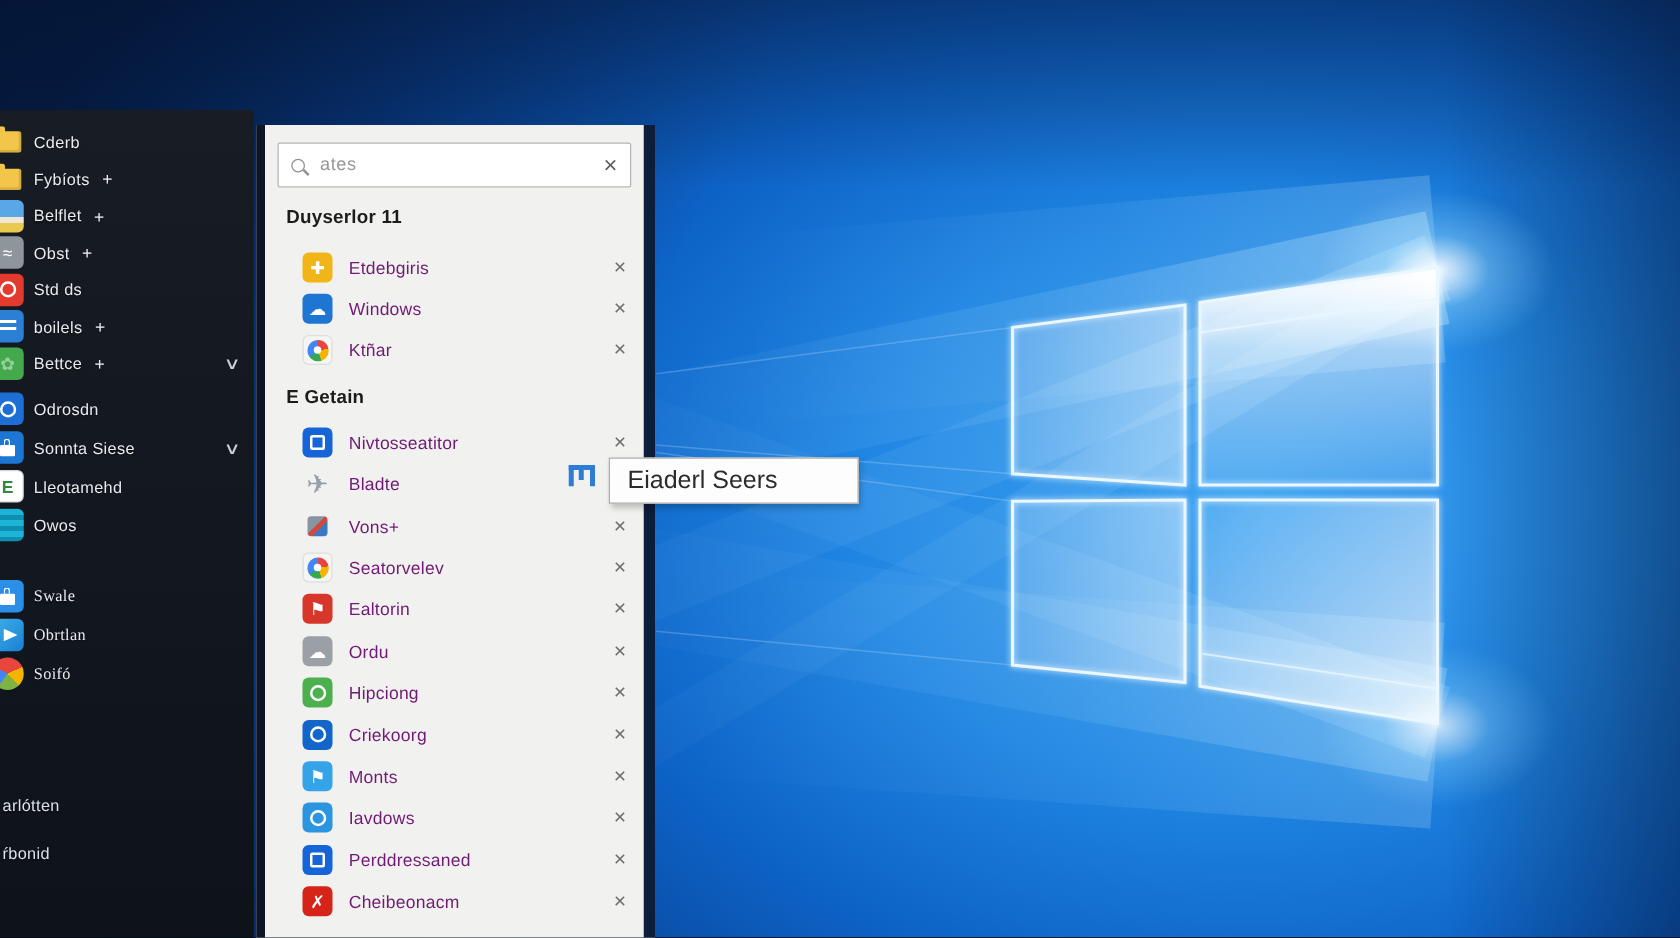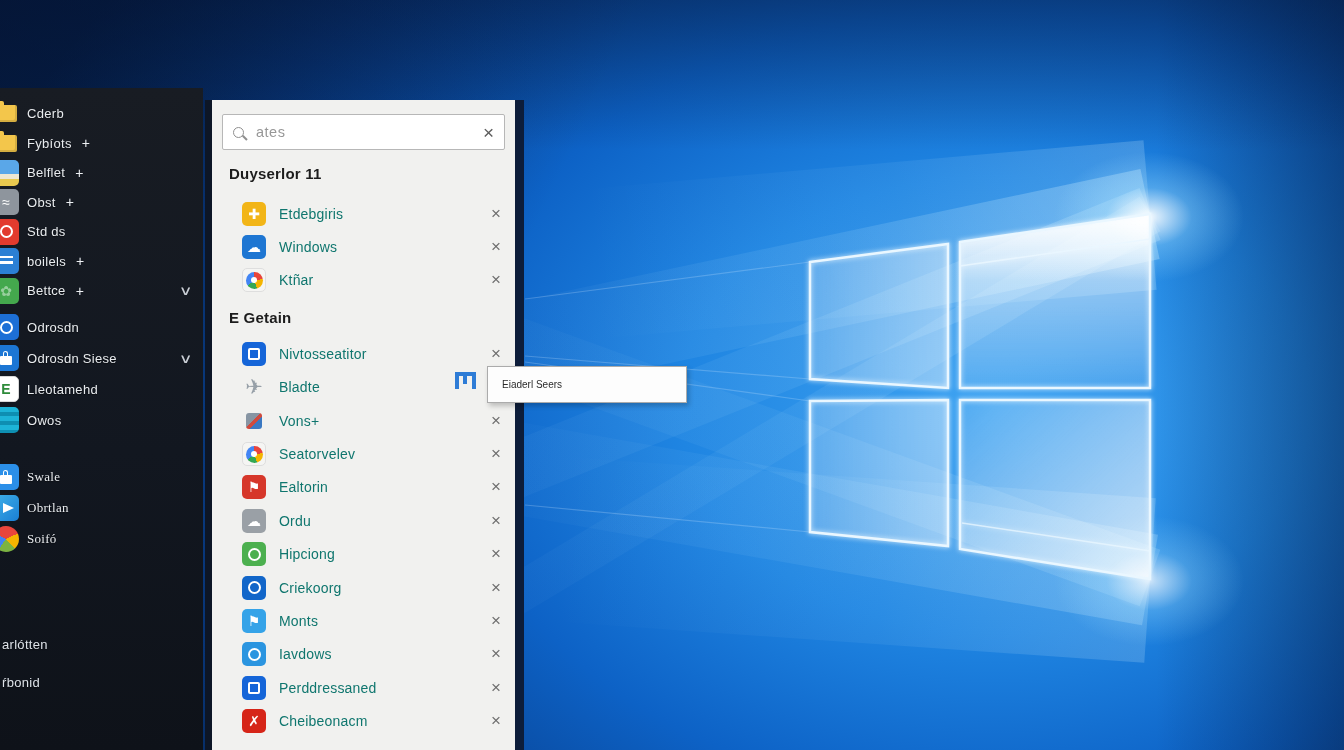--- a/index.html
+++ b/index.html
@@ -87,35 +87,35 @@
   .mag::after{content:"";position:absolute;width:6px;height:1.6px;background:#8f8f8f;
        transform:rotate(45deg);right:-5px;bottom:-2px;}
   .search-input{flex:1;border:none;outline:none;background:transparent;margin-left:10px;
        font-family:"Liberation Sans",sans-serif;font-size:14.5px;color:#979797;letter-spacing:.5px;}
   .search-clear{flex:0 0 auto;font-size:19px;color:#5d5d5d;cursor:default;line-height:1;}
   .sec-header{display:flex;align-items:center;padding-left:17px;font-size:15px;font-weight:bold;
        color:#1c1c1c;letter-spacing:.2px;}
   .h1{height:47px;} .h2{height:40px;}
   .app-row{display:flex;align-items:center;height:33.4px;padding:0 9px 0 30px;box-sizing:border-box;}
   .app-row .ic{width:24px;height:24px;}
-  .app-label{margin-left:13px;font-size:14px;color:#0f766e;letter-spacing:.2px;white-space:nowrap;}
+  .app-label{margin-left:13px;font-size:14px;color:#701a75;letter-spacing:.2px;white-space:nowrap;}
   .app-remove{margin-left:auto;width:20px;text-align:center;font-size:17px;color:#6f6f6f;cursor:default;}
   .panel-divider{position:absolute;left:0;right:0;bottom:7px;height:1.5px;background:#8d8d8d;}
   .panel-bottom-btn{position:absolute;right:6px;bottom:0;width:128px;height:7px;background:#d8d8d6;
        border:1px solid #8f8f8f;border-bottom:none;border-radius:3px 3px 0 0;}
 
   
   .tt-icon{position:absolute;left:450px;top:365px;width:30px;height:31px;display:flex;
        align-items:center;justify-content:center;}
   .pi{width:21px;height:17px;border:4px solid #2e7cd6;border-bottom:none;position:relative;box-sizing:border-box;}
   .pi::after{content:"";position:absolute;left:50%;top:0;transform:translateX(-50%);
        width:4px;height:8px;background:#2e7cd6;}
   .tooltip{position:absolute;left:487px;top:366px;width:200px;height:37px;background:#fdfdfd;
        border:1px solid #ababab;box-sizing:border-box;display:flex;align-items:center;
-       padding-left:14px;font-size:10px;color:#2b2b2b;box-shadow:2px 3px 5px rgba(0,0,0,.22);}
+       padding-left:14px;font-size:20px;color:#2b2b2b;box-shadow:2px 3px 5px rgba(0,0,0,.22);}
 </style>
 </head>
 <body>
 
 <div class="stage">
 
   <div class="wallpaper">
     <div class="beams">
       <div class="beam b4"></div>
         <div class="beam b1"></div>
@@ -220,21 +220,21 @@
         <div class="sb-row">
           <span class="ic" style="background: rgb(29, 111, 214);">
             <span class="in-ring"></span>
           </span>
           <span class="sb-label">Odrosdn</span>
         </div>
         <div class="sb-row">
           <span class="ic" style="background: rgb(28, 118, 212);">
             <span class="in-bag"></span>
           </span>
-          <span class="sb-label">Odrosdn Siese</span>
+          <span class="sb-label">Sonnta Siese</span>
           <span class="sb-chevron">∨</span>
         </div>
         <div class="sb-row">
           <span class="ic bordered" style="background: rgb(255, 255, 255);">
             <span class="ic-char" style="color: rgb(46, 139, 58); font-weight: bold;">E</span>
           </span>
           <span class="sb-label">Lleotamehd</span>
         </div>
         <div class="sb-row">
           <span class="ic k-stripes"></span>

